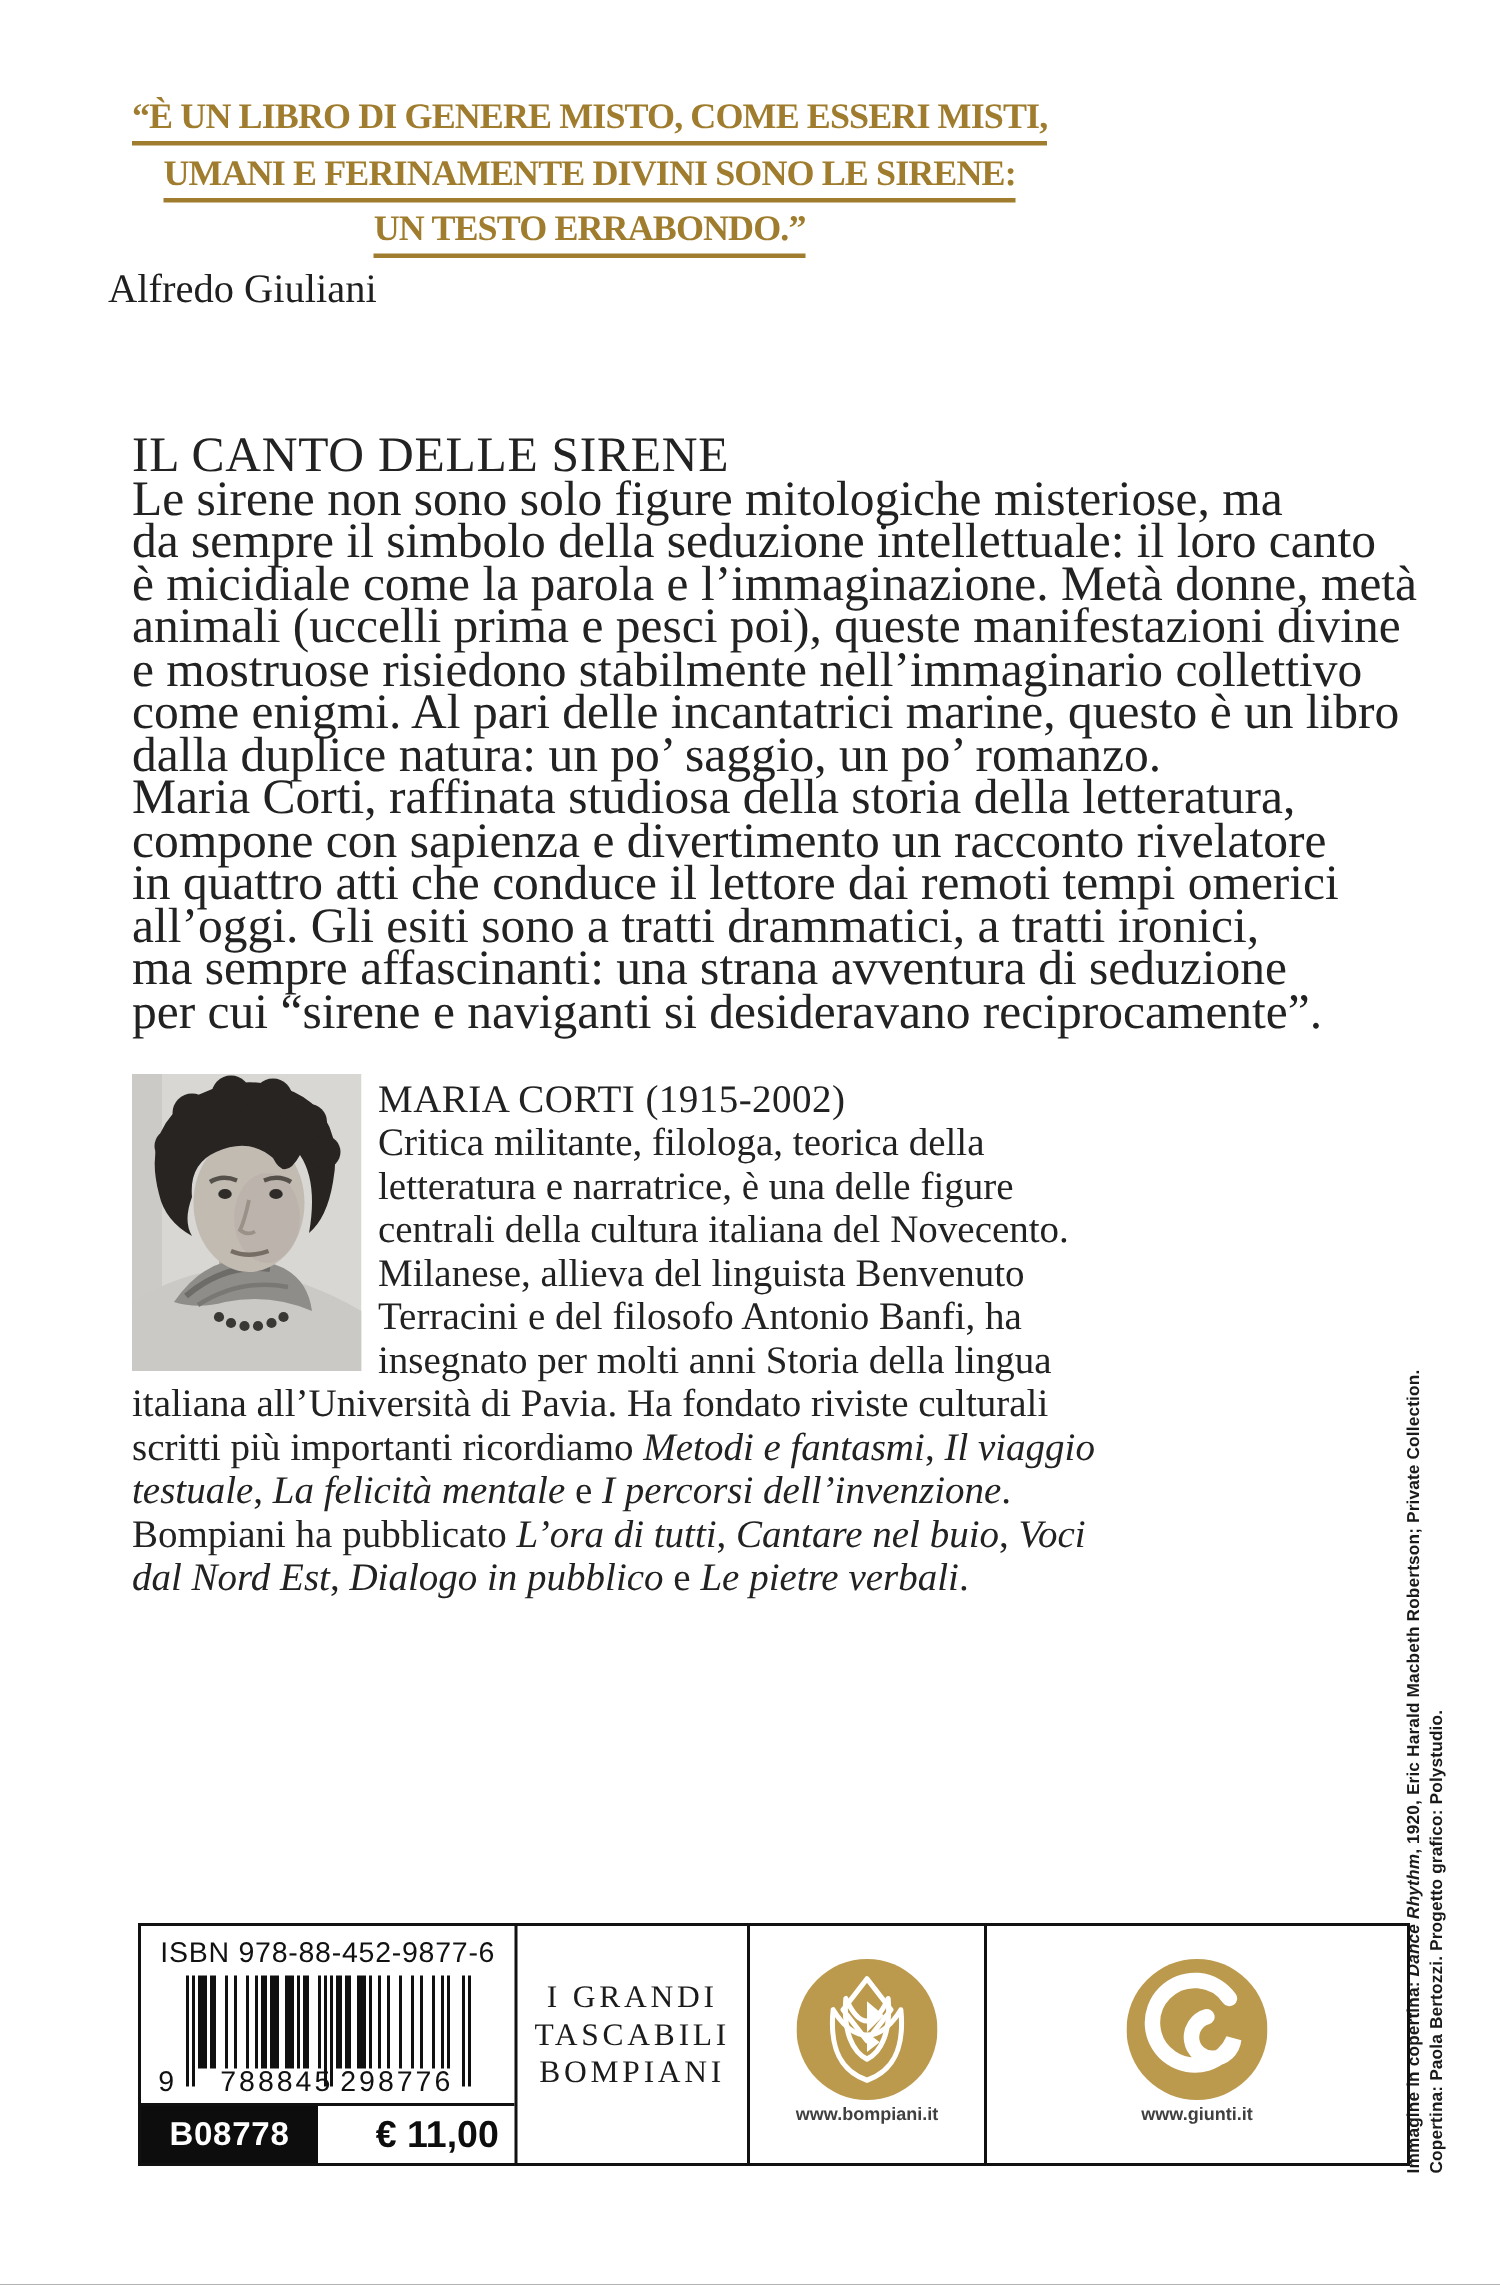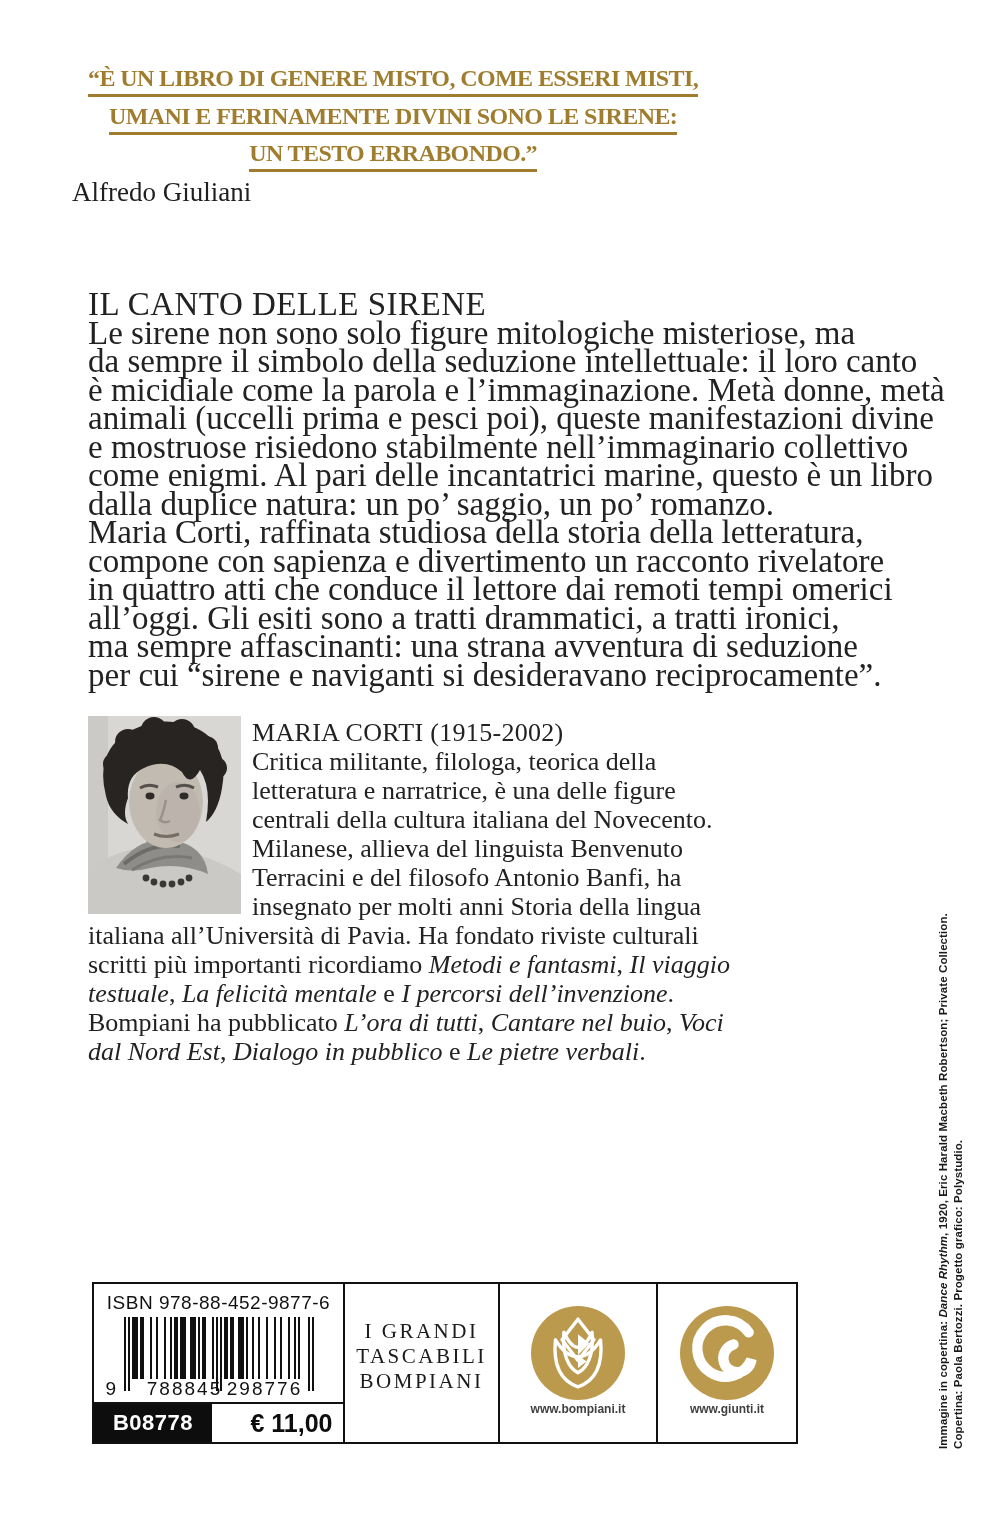--- a/index.html
+++ b/index.html
@@ -29,21 +29,21 @@
   .ln i{font-style:italic;}
 
   
   #credits{position:absolute;left:936px;top:1449px;width:590px;
            transform:rotate(-90deg);transform-origin:0 0;
            font-family:"Liberation Sans",sans-serif;font-weight:bold;font-size:11.5px;
            color:#1a1a1a;letter-spacing:0.1px;}
   #credits .ln{line-height:14.5px;white-space:nowrap;}
 
   
-  #footer{position:absolute;left:92px;top:1282px;width:706px;height:162px;
+  #footer{position:absolute;left:92px;top:1282px;width:848px;height:162px;
           border:2px solid #111;box-sizing:border-box;display:flex;
           font-family:"Liberation Sans",sans-serif;}
   .cell{box-sizing:border-box;display:flex;flex-direction:column;align-items:center;}
   #cell-barcode{flex:0 0 249px;}
   #cell-imprint{flex:0 0 155px;border-left:2px solid #111;justify-content:center;}
   #cell-bompiani,#cell-giunti{border-left:2px solid #111;justify-content:flex-start;}
   #cell-bompiani{flex:0 0 158px;}
   #cell-giunti{flex:1 1 auto;}
 
   #isbn-label{font-size:19px;color:#111;margin-top:8px;letter-spacing:0.5px;}

